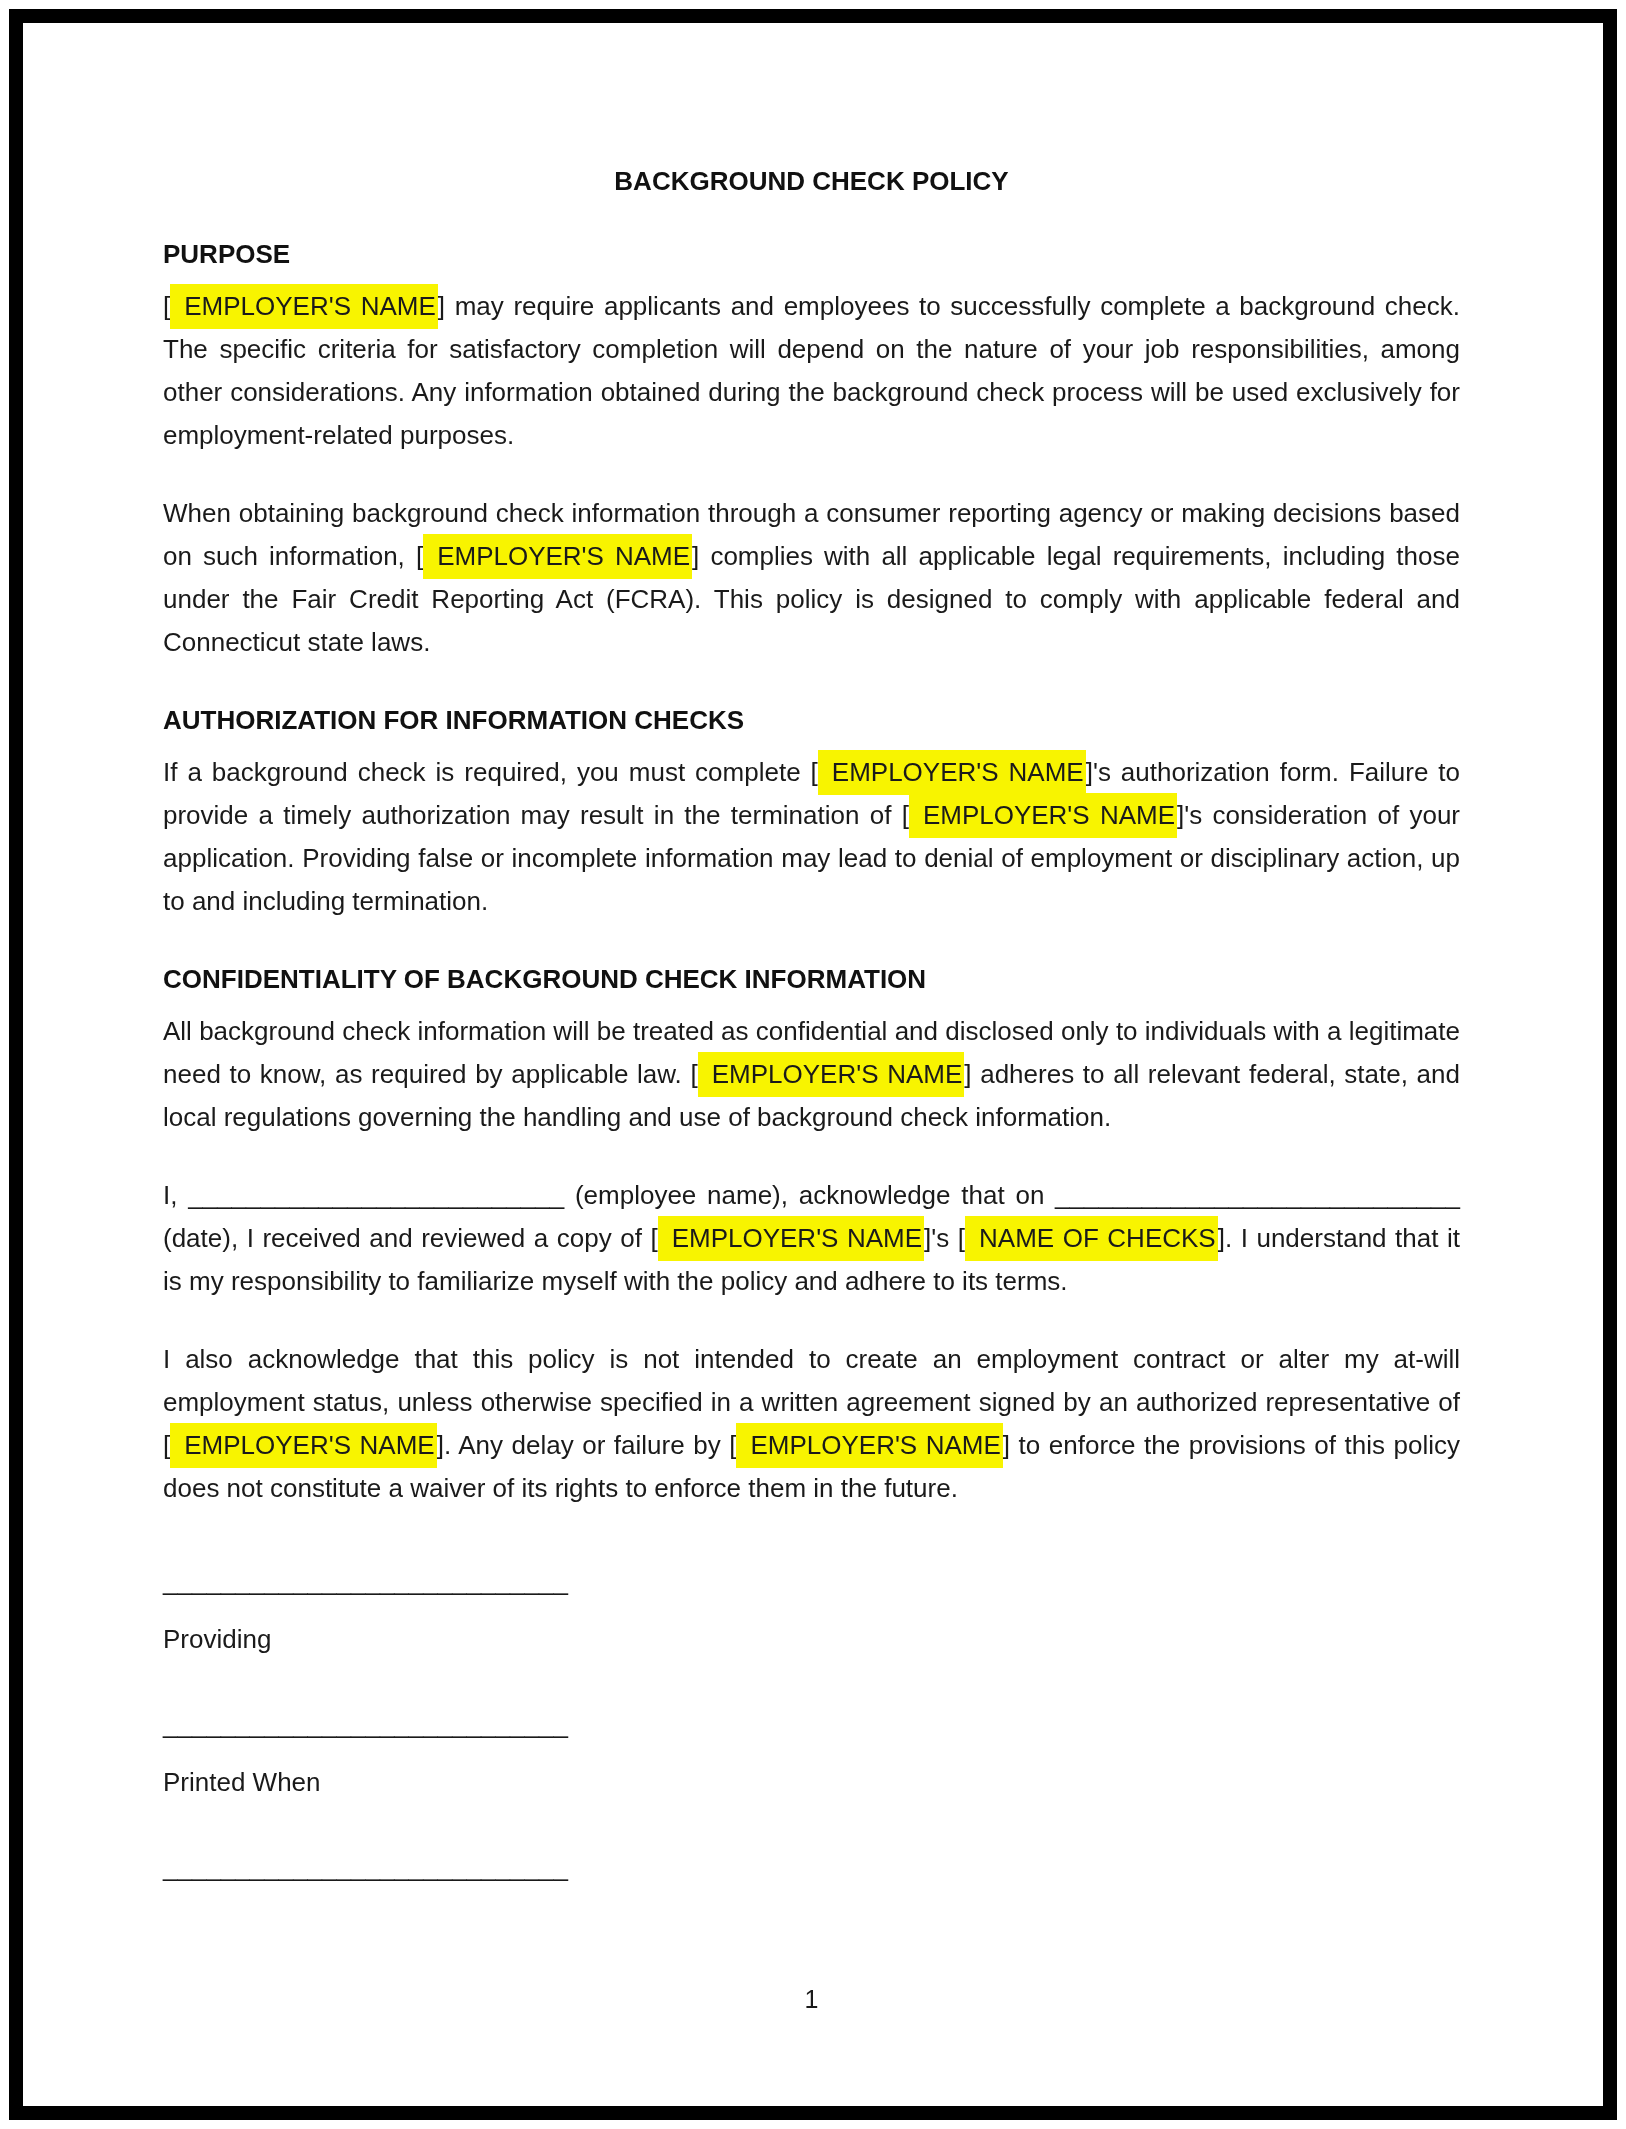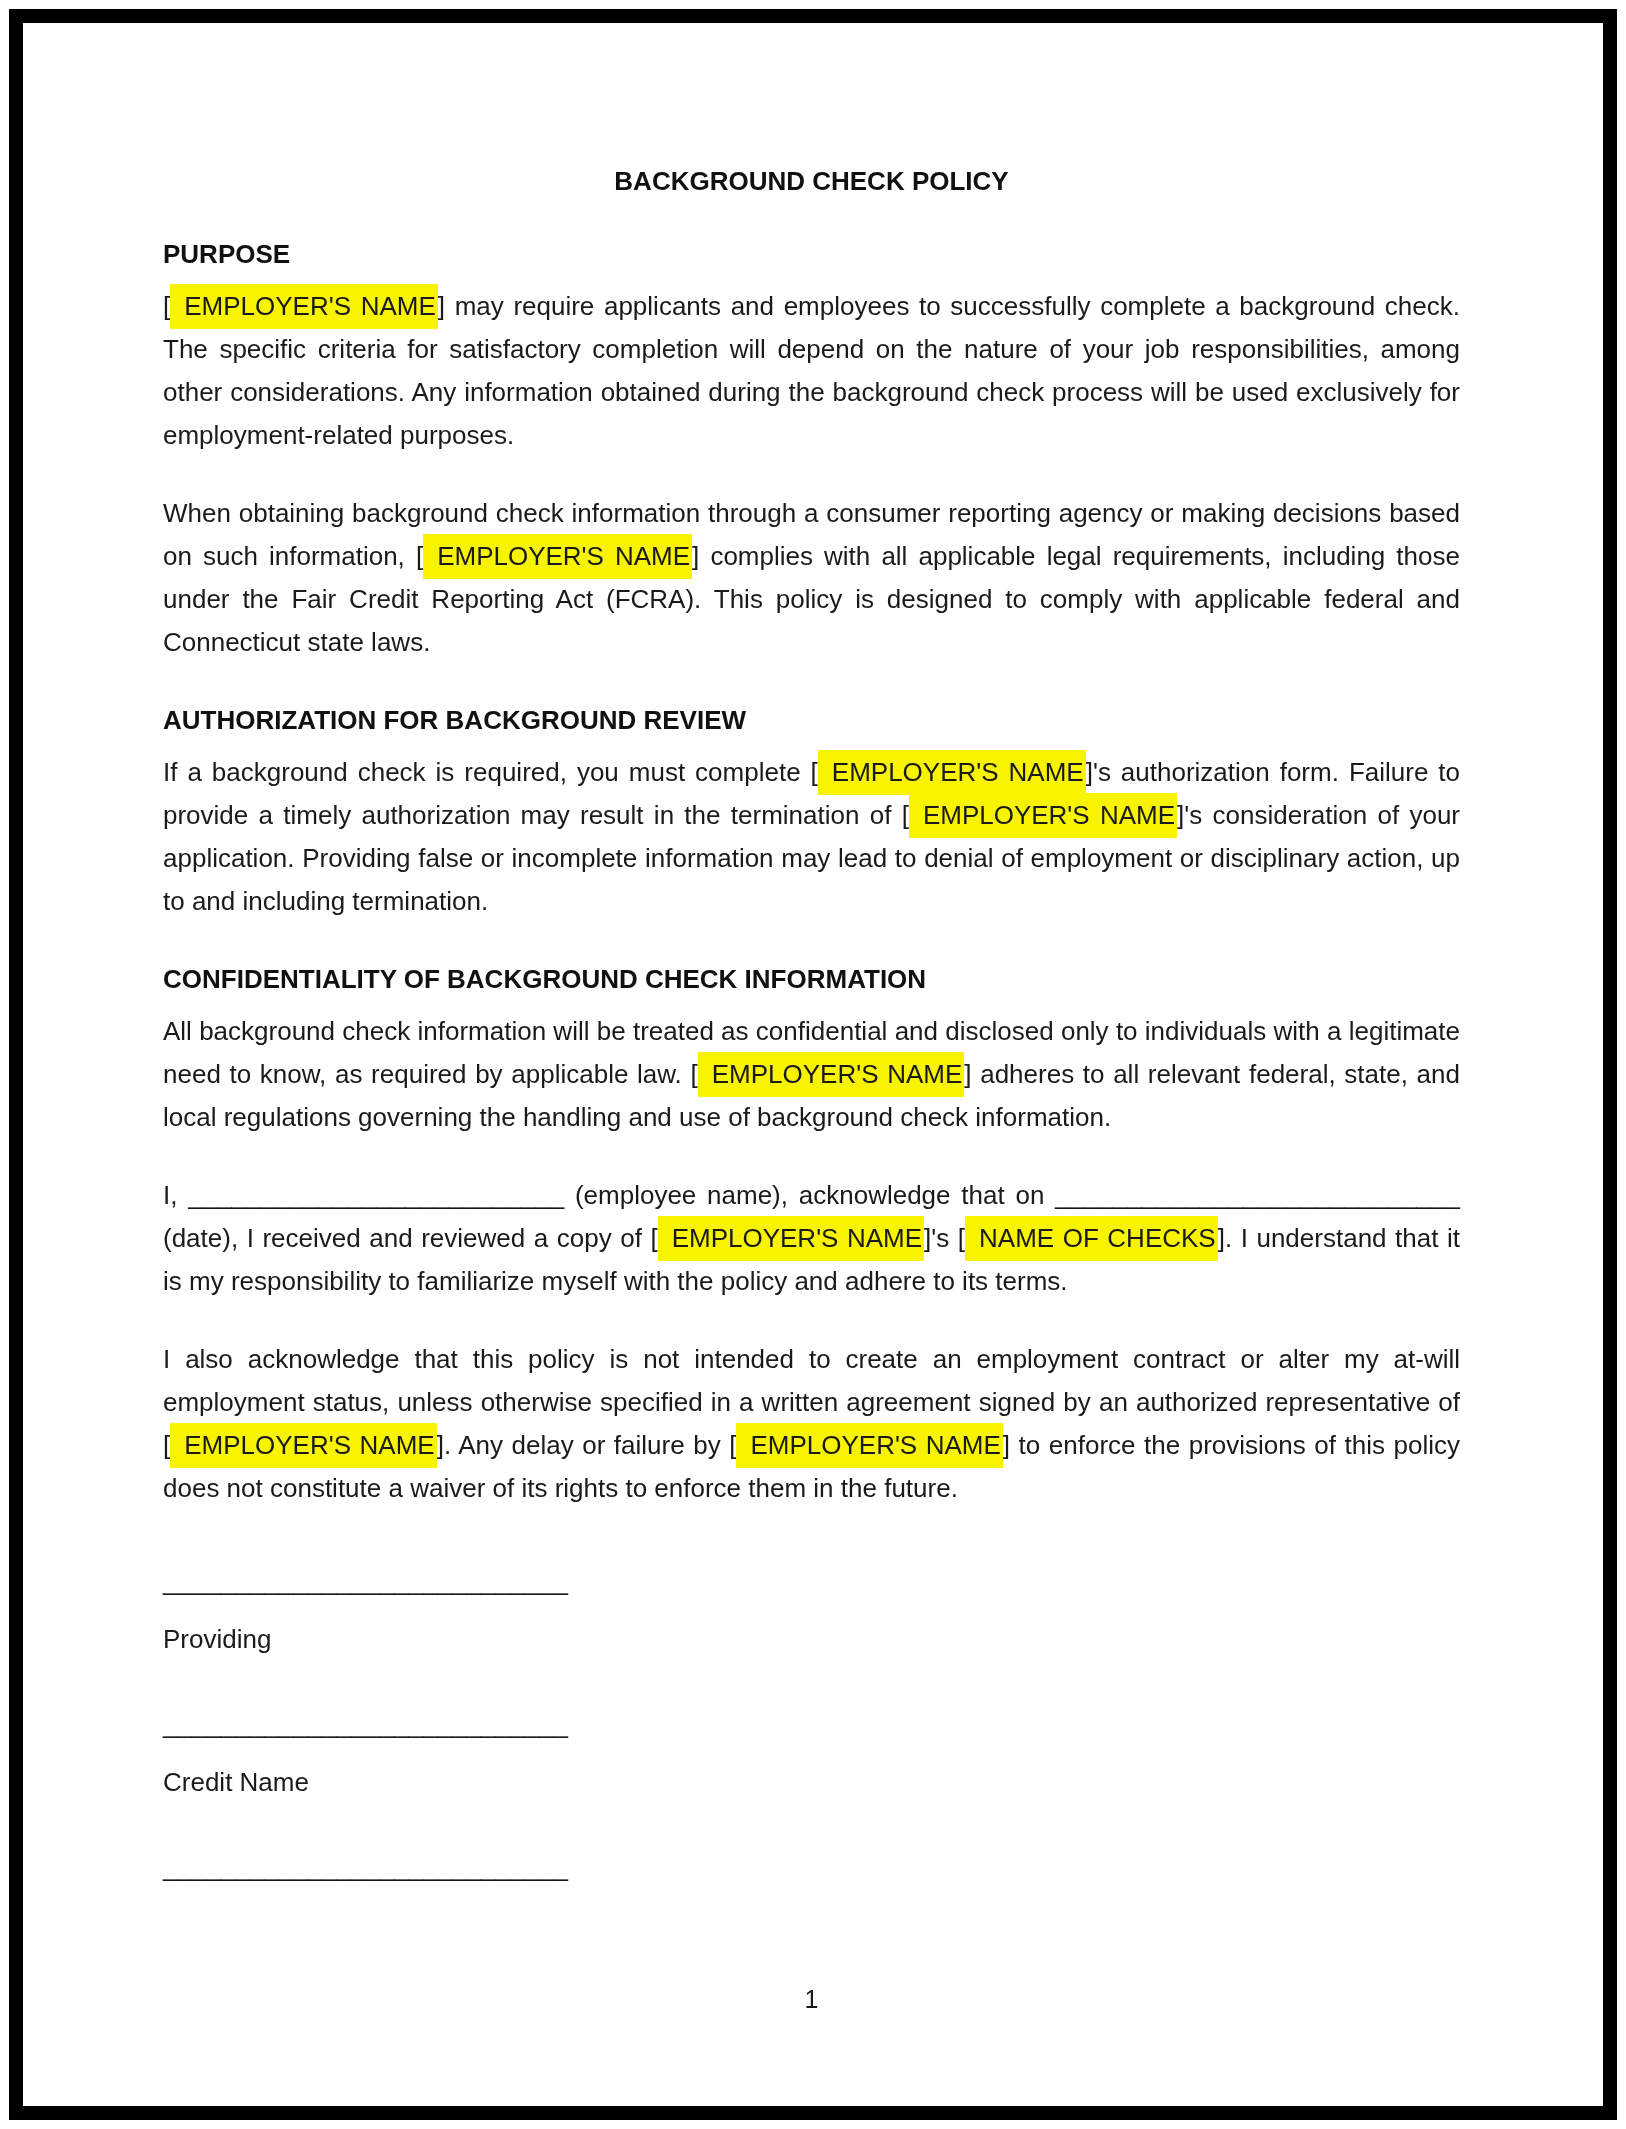--- a/index.html
+++ b/index.html
@@ -78,38 +78,38 @@
 
     <div class="doc-title">BACKGROUND CHECK POLICY</div>
 
     <section>
       <h2 class="section-heading">PURPOSE</h2>
       <p class="para"><span>[</span><span class="hl">EMPLOYER'S NAME</span><span>] may require applicants and employees to successfully complete a background check. The specific criteria for satisfactory completion will depend on the nature of your job responsibilities, among other considerations. Any information obtained during the background check process will be used exclusively for employment-related purposes.</span></p>
       <p class="para"><span>When obtaining background check information through a consumer reporting agency or making decisions based on such information, [</span><span class="hl">EMPLOYER'S NAME</span><span>] complies with all applicable legal requirements, including those under the Fair Credit Reporting Act (FCRA). This policy is designed to comply with applicable federal and Connecticut state laws.</span></p>
     </section>
 
     <section>
-      <h2 class="section-heading">AUTHORIZATION FOR BACKGROUND REVIEW</h2>
+      <h2 class="section-heading">AUTHORIZATION FOR INFORMATION CHECKS</h2>
       <p class="para"><span>If a background check is required, you must complete [</span><span class="hl">EMPLOYER'S NAME</span><span>]'s authorization form. Failure to provide a timely authorization may result in the termination of [</span><span class="hl">EMPLOYER'S NAME</span><span>]'s consideration of your application. Providing false or incomplete information may lead to denial of employment or disciplinary action, up to and including termination.</span></p>
     </section>
 
     <section>
       <h2 class="section-heading">CONFIDENTIALITY OF BACKGROUND CHECK INFORMATION</h2>
       <p class="para"><span>All background check information will be treated as confidential and disclosed only to individuals with a legitimate need to know, as required by applicable law. [</span><span class="hl">EMPLOYER'S NAME</span><span>] adheres to all relevant federal, state, and local regulations governing the handling and use of background check information.</span></p>
     </section>
 
     <section>
       <p class="para"><span>I, __________________________ (employee name), acknowledge that on ____________________________ (date), I received and reviewed a copy of [</span><span class="hl">EMPLOYER'S NAME</span><span>]'s [</span><span class="hl">NAME OF CHECKS</span><span>]. I understand that it is my responsibility to familiarize myself with the policy and adhere to its terms.</span></p>
       <p class="para"><span>I also acknowledge that this policy is not intended to create an employment contract or alter my at-will employment status, unless otherwise specified in a written agreement signed by an authorized representative of [</span><span class="hl">EMPLOYER'S NAME</span><span>]. Any delay or failure by [</span><span class="hl">EMPLOYER'S NAME</span><span>] to enforce the provisions of this policy does not constitute a waiver of its rights to enforce them in the future.</span></p>
     </section>
 
     <div class="sig-block">
       <div class="sig-line">____________________________</div>
       <div class="sig-label">Providing</div>
       <div class="sig-line">____________________________</div>
-      <div class="sig-label">Credit Name</div>
+      <div class="sig-label">Printed When</div>
       <div class="sig-line">____________________________</div>
     </div>
 
   </div>
 
   <div class="footer">1</div>
 </div>
 
 </body></html>

